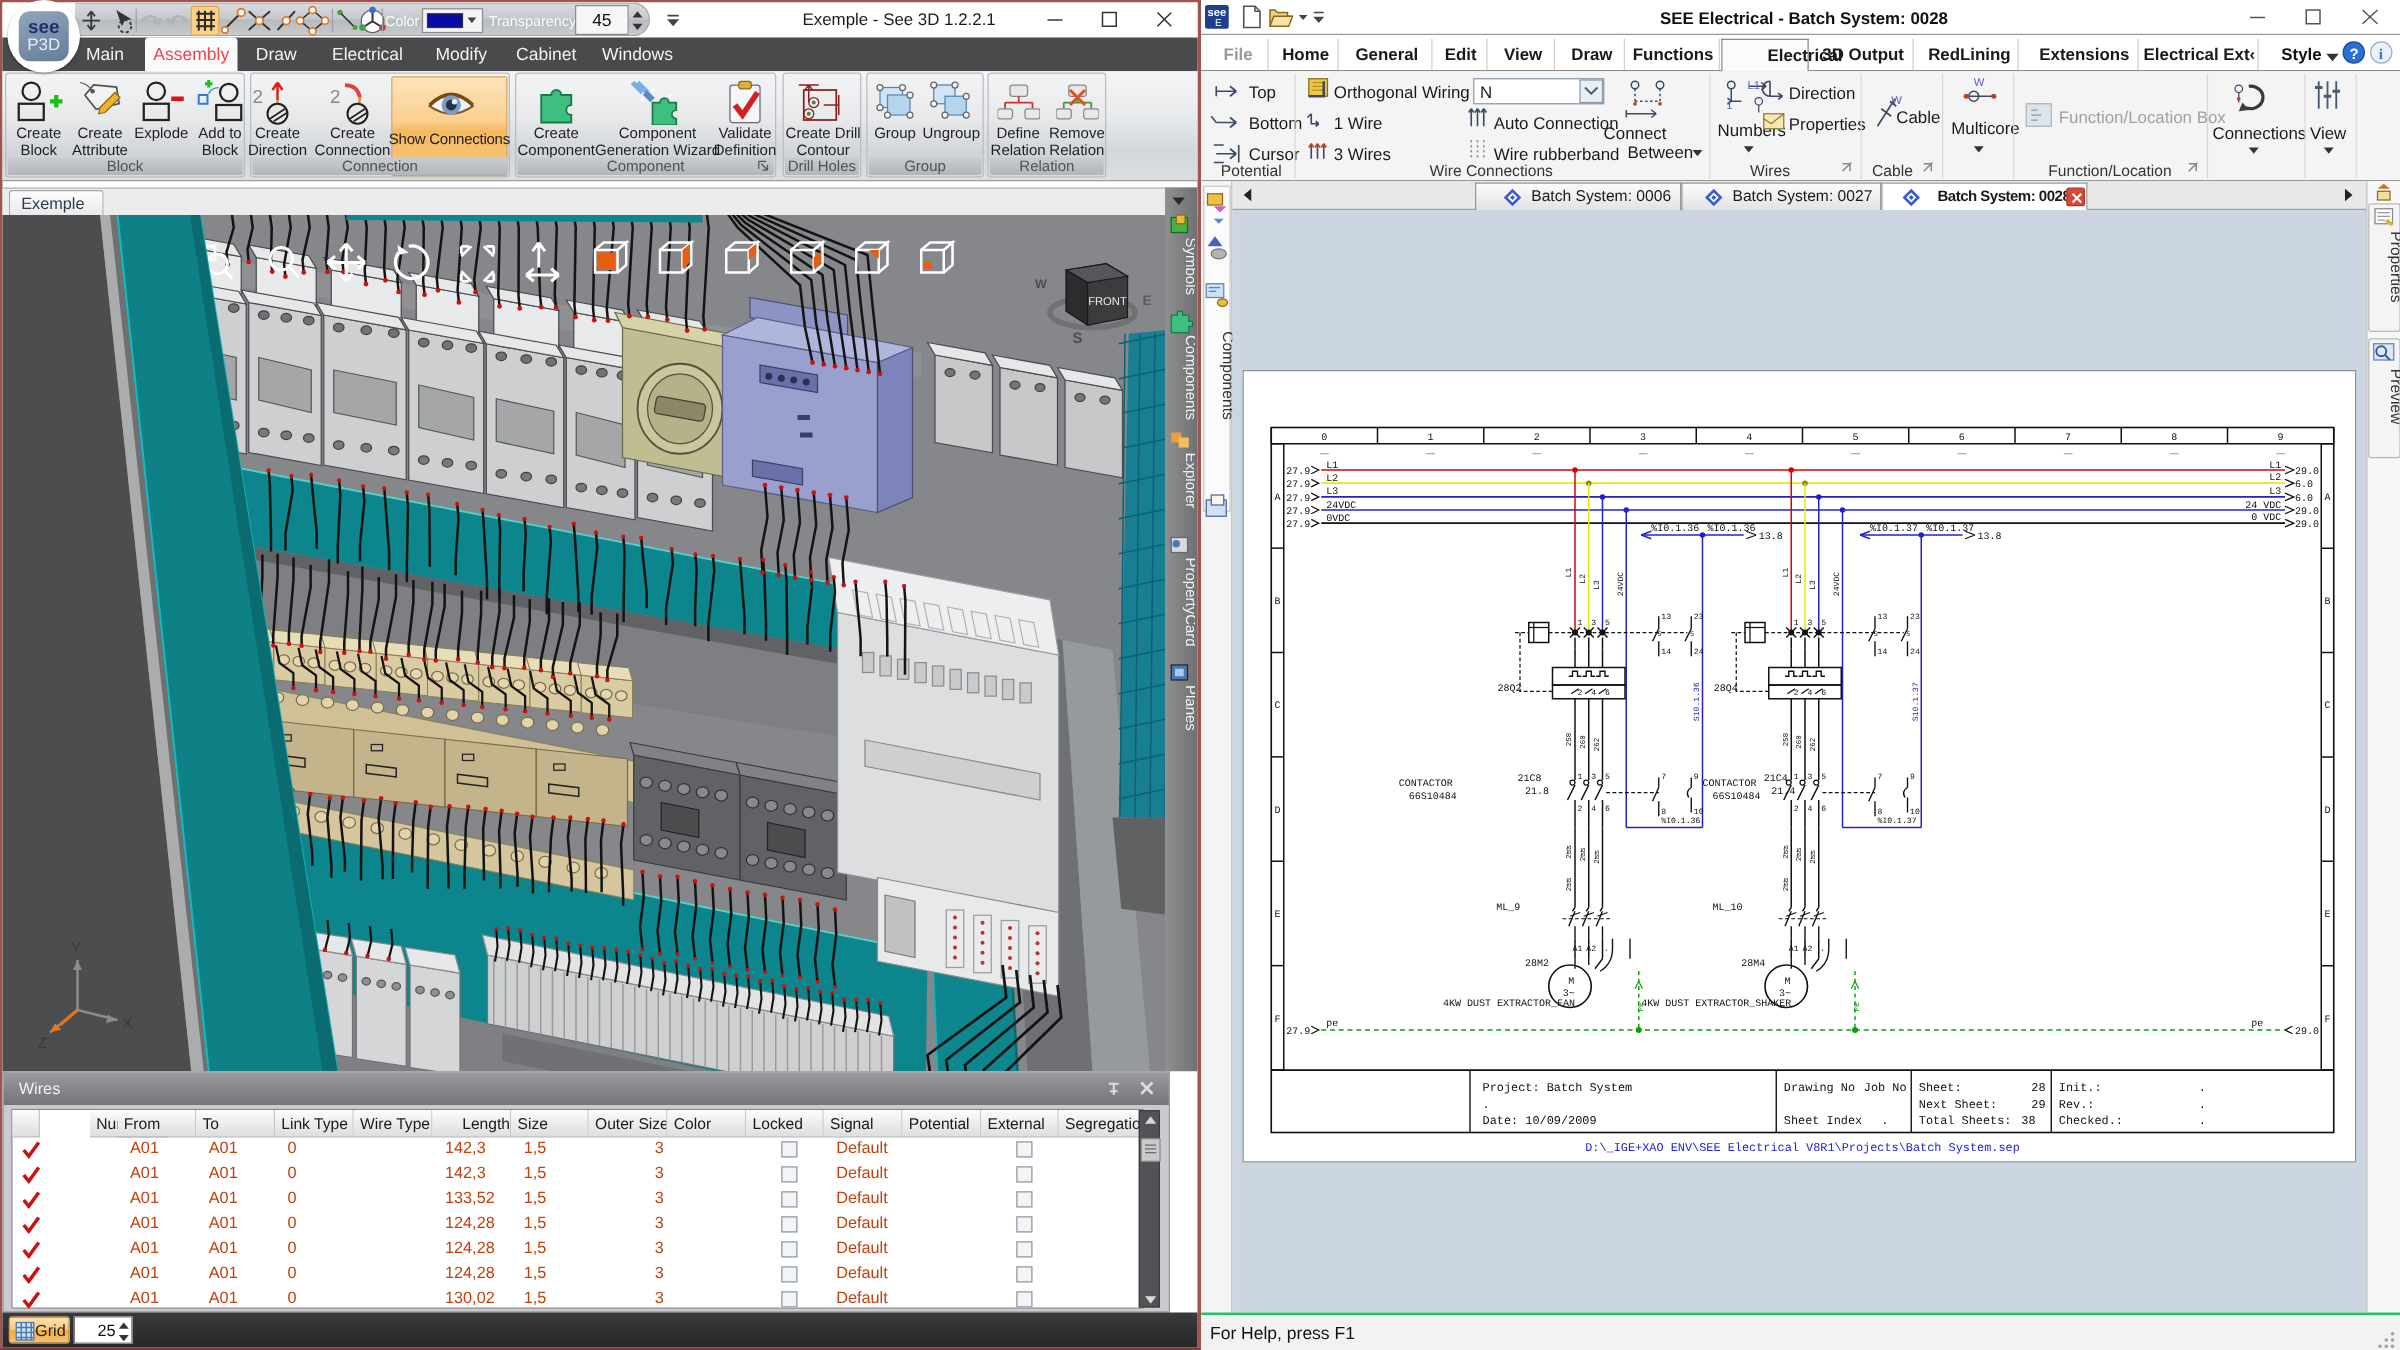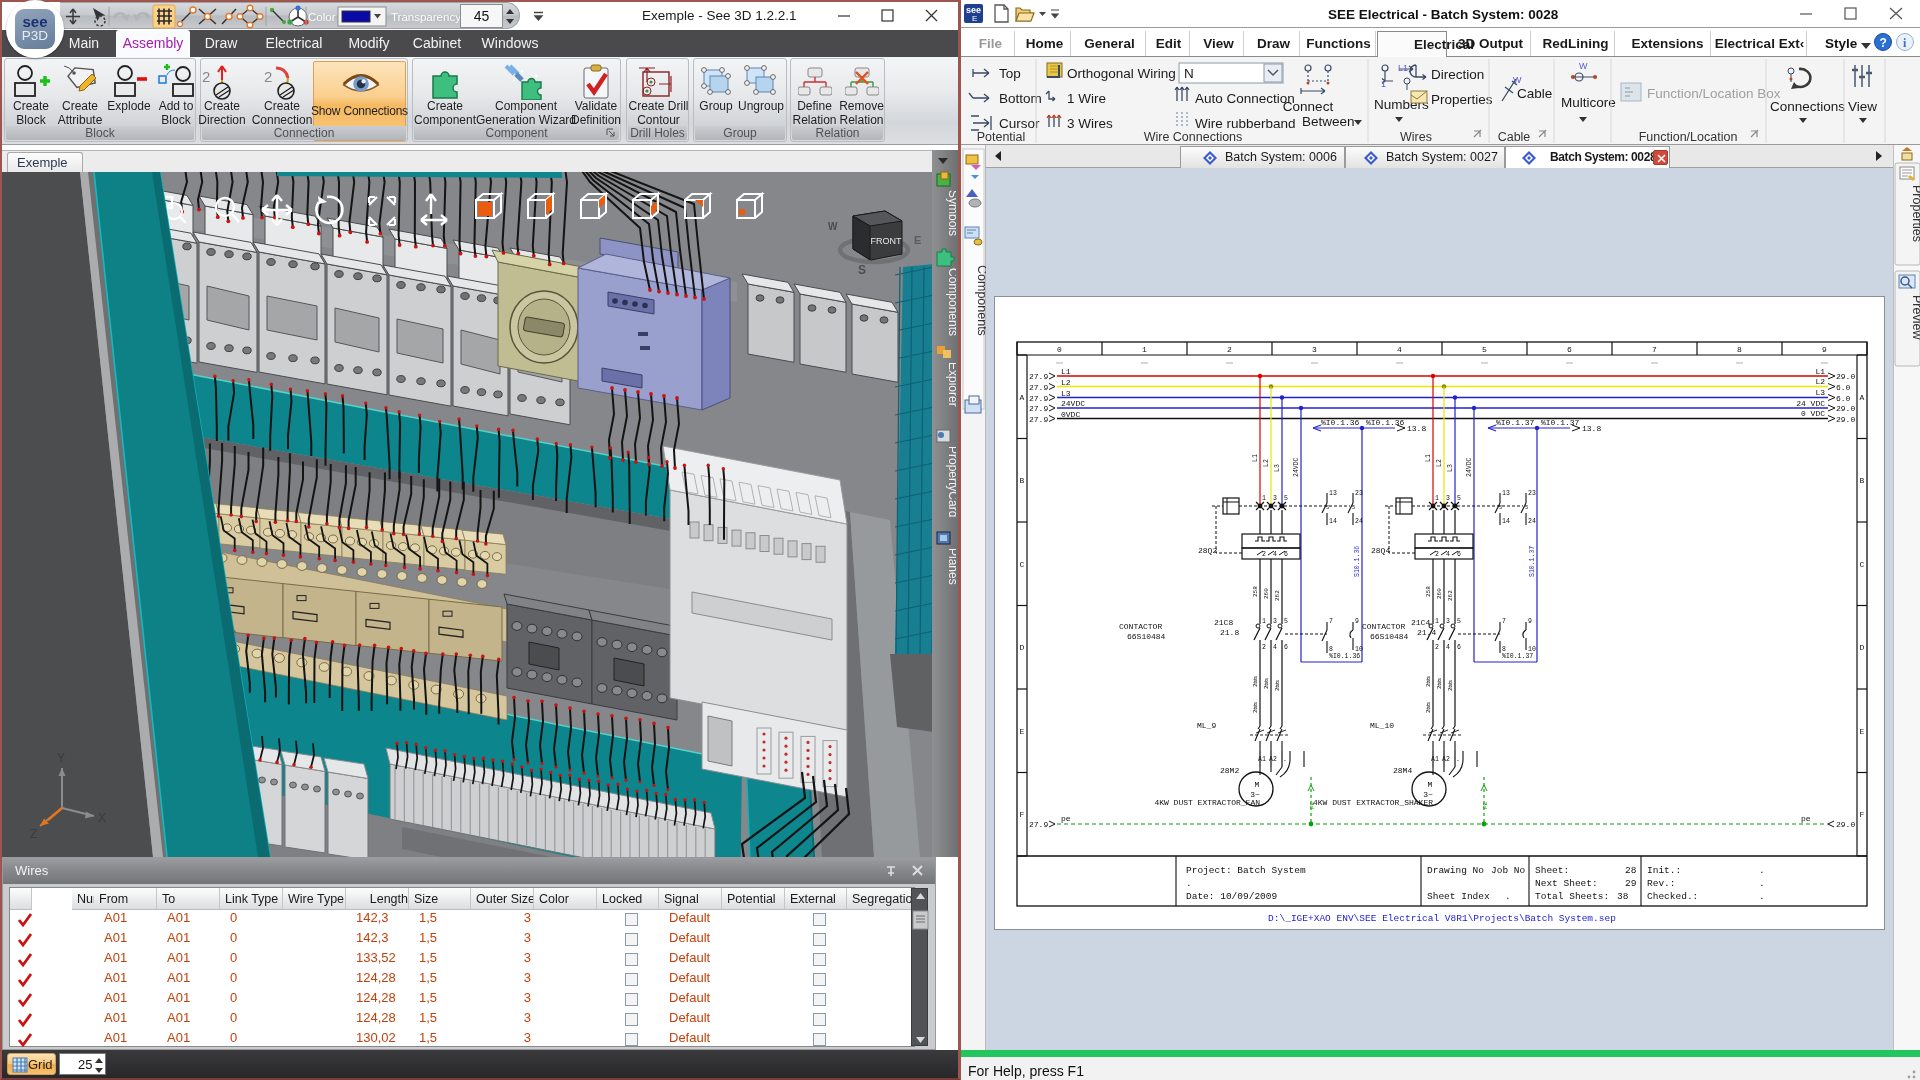--- a/index.html
+++ b/index.html
@@ -9,21 +9,21 @@
 #rightapp { position:absolute; left:961px; top:0; width:959px; height:1080px; background:#fff; }
 
 #l-title { position:absolute; left:0px; top:0px; width:956px; height:28px; background:#fff; }
 #l-qat { position:absolute; left:58px; top:0px; width:460px; height:27px; background:linear-gradient(#d8dadc,#c6c9cd 48%,#b7babe 52%,#c8cacd); border-radius:0 14px 14px 0; border:1px solid #9fa2a6; border-left:none; }
 #l-logo { position:absolute; left:4px; top:-2px; width:58px; height:58px; background:#fff; border-radius:50%; box-shadow:0 1px 2px rgba(0,0,0,.4); z-index:30; }
 #l-logo .sq { position:absolute; left:9px; top:9px; width:40px; height:40px; border-radius:9px; background:linear-gradient(160deg,#93a5bc,#647d9a); }
 #l-logo .t1 { position:absolute; left:0; top:4px; width:40px; text-align:center; font-weight:bold; font-size:15px; color:#1c3070; }
 #l-logo .t2 { position:absolute; left:0; top:19px; width:40px; text-align:center; font-size:13.5px; color:#e8ecf2; }
 #l-tabs { position:absolute; left:0px; top:28px; width:956px; height:27px; background:#4a4a4c; }
 .ltab { position:absolute; top:0; height:27px; line-height:27px; color:#f2f2f2; font-size:14px; text-align:center; }
-.ltab.sel { background:#fafbfc; color:#a21caf; border-radius:3px 3px 0 0; }
+.ltab.sel { background:#fafbfc; color:#ef4444; border-radius:3px 3px 0 0; }
 #l-ribbon { position:absolute; left:0px; top:55px; width:956px; height:88px; background:linear-gradient(#f4f5f7,#e8eaec 40%,#d3d6da 75%,#dcdee1); border-bottom:1px solid #9a9da1; }
 .rgroup { position:absolute; top:1px; height:84px; background:linear-gradient(#f3f4f6,#e6e8ea 45%,#d0d3d7 80%,#d9dbde); border:1px solid #b9bcc0; border-radius:3px; }
 .rgroup .glabel { position:absolute; left:1px; right:1px; bottom:1px; height:14px; background:linear-gradient(#c9ccd0,#b2b5b9); color:#4e5256; font-size:12px; text-align:center; line-height:14px; border-radius:0 0 2px 2px; }
 .rbtn { position:absolute; top:2px; height:66px; font-size:12px; color:#1f1f1f; text-align:center; }
 .rbtn .cap { position:absolute; left:50%; transform:translateX(-50%); top:38px; line-height:14px; white-space:nowrap; }
 .rbtn svg { position:absolute; left:50%; transform:translateX(-50%); top:3px; }
 #showconn { position:absolute; background:linear-gradient(#fde4bc,#fbcf8e 45%,#f5b961 55%,#f8c87c); border:1px solid #e0a050; border-radius:2px; }
 
 #l-doctabs { position:absolute; left:0px; top:148px; width:956px; height:22px; background:#ececec; border-top:1px solid #b5b5b5; }
 #l-doctab { position:absolute; left:5px; top:1px; width:76px; height:21px; background:linear-gradient(#fdfdfd,#e8e8e8); border:1px solid #a9a9a9; border-bottom:none; border-radius:3px 3px 0 0; font-size:13px; color:#2b3a52; line-height:20px; padding-left:9px; }
@@ -40,21 +40,21 @@
 #r-title { position:absolute; left:0; top:0; width:959px; height:28px; background:#fff; border-bottom:1px solid #9a9a9a; }
 #r-tabs { position:absolute; left:0; top:28px; width:959px; height:29px; background:#fff; }
 .rtab2 { position:absolute; top:3px; height:26px; line-height:25px; font-size:13.5px; font-weight:bold; color:#1a1a1a; text-align:center; border-right:1px solid #d0d0d0; }
 .rtab2.sel { background:#fbfbfb; border:1px solid #8a8a8a; border-bottom:none; z-index:3;padding-left:36px; }
 #r-ribbon { position:absolute; left:0; top:57px; width:959px; height:88px; background:#f4f4f4; border-bottom:1px solid #9a9a9a; }
 #r-canvas { position:absolute; left:25px; top:145px; width:907px; height:905px; background:#ccd5e2; }
 #r-lbar { position:absolute; left:0; top:145px; width:25px; height:905px; background:#f4f4f4; border-right:1px solid #b8b8b8; }
 #r-rbar { position:absolute; left:932px; top:145px; width:27px; height:905px; background:#f7f7f7; border-left:1px solid #c0c0c0; }
 #r-doctabs { position:absolute; left:25px; top:145px; width:907px; height:23px; background:#e8e8e8; border-bottom:1px solid #a0a0a0; }
 .dtab { position:absolute; top:1px; height:22px; background:linear-gradient(#fcfcfc,#e2e2e2); border:1px solid #9a9a9a; border-bottom:none; font-size:12.5px; color:#1a1a1a; line-height:21px; white-space:nowrap; }
-#r-status { position:absolute; left:0; top:1050px; width:959px; height:30px; background:#f2f2f2; border-top:7px solid #22c55e; font-size:14px; color:#111; }
+#r-status { position:absolute; left:0; top:1050px; width:959px; height:30px; background:#f2f2f2; border-top:2px solid #22c55e; font-size:14px; color:#111; }
 #page { position:absolute; left:33px; top:296px; width:891px; height:634px; background:#fff; border:1px solid #8a8f98; }
 </style>
 </head>
 <body>
 <div id="leftapp">
   <div id="l-title">
     <div class="abs" style="left:640px;top:6px;width:260px;font-size:13.5px;color:#1a1a1a;">Exemple - See 3D 1.2.2.1</div>
     <svg class="abs" style="left:828px;top:0;" width="130" height="28">
       <line x1="8" y1="14" x2="20" y2="14" stroke="#333" stroke-width="1.2"></line>
       <rect x="52" y="8" width="11" height="11" fill="none" stroke="#333" stroke-width="1.2"></rect>

